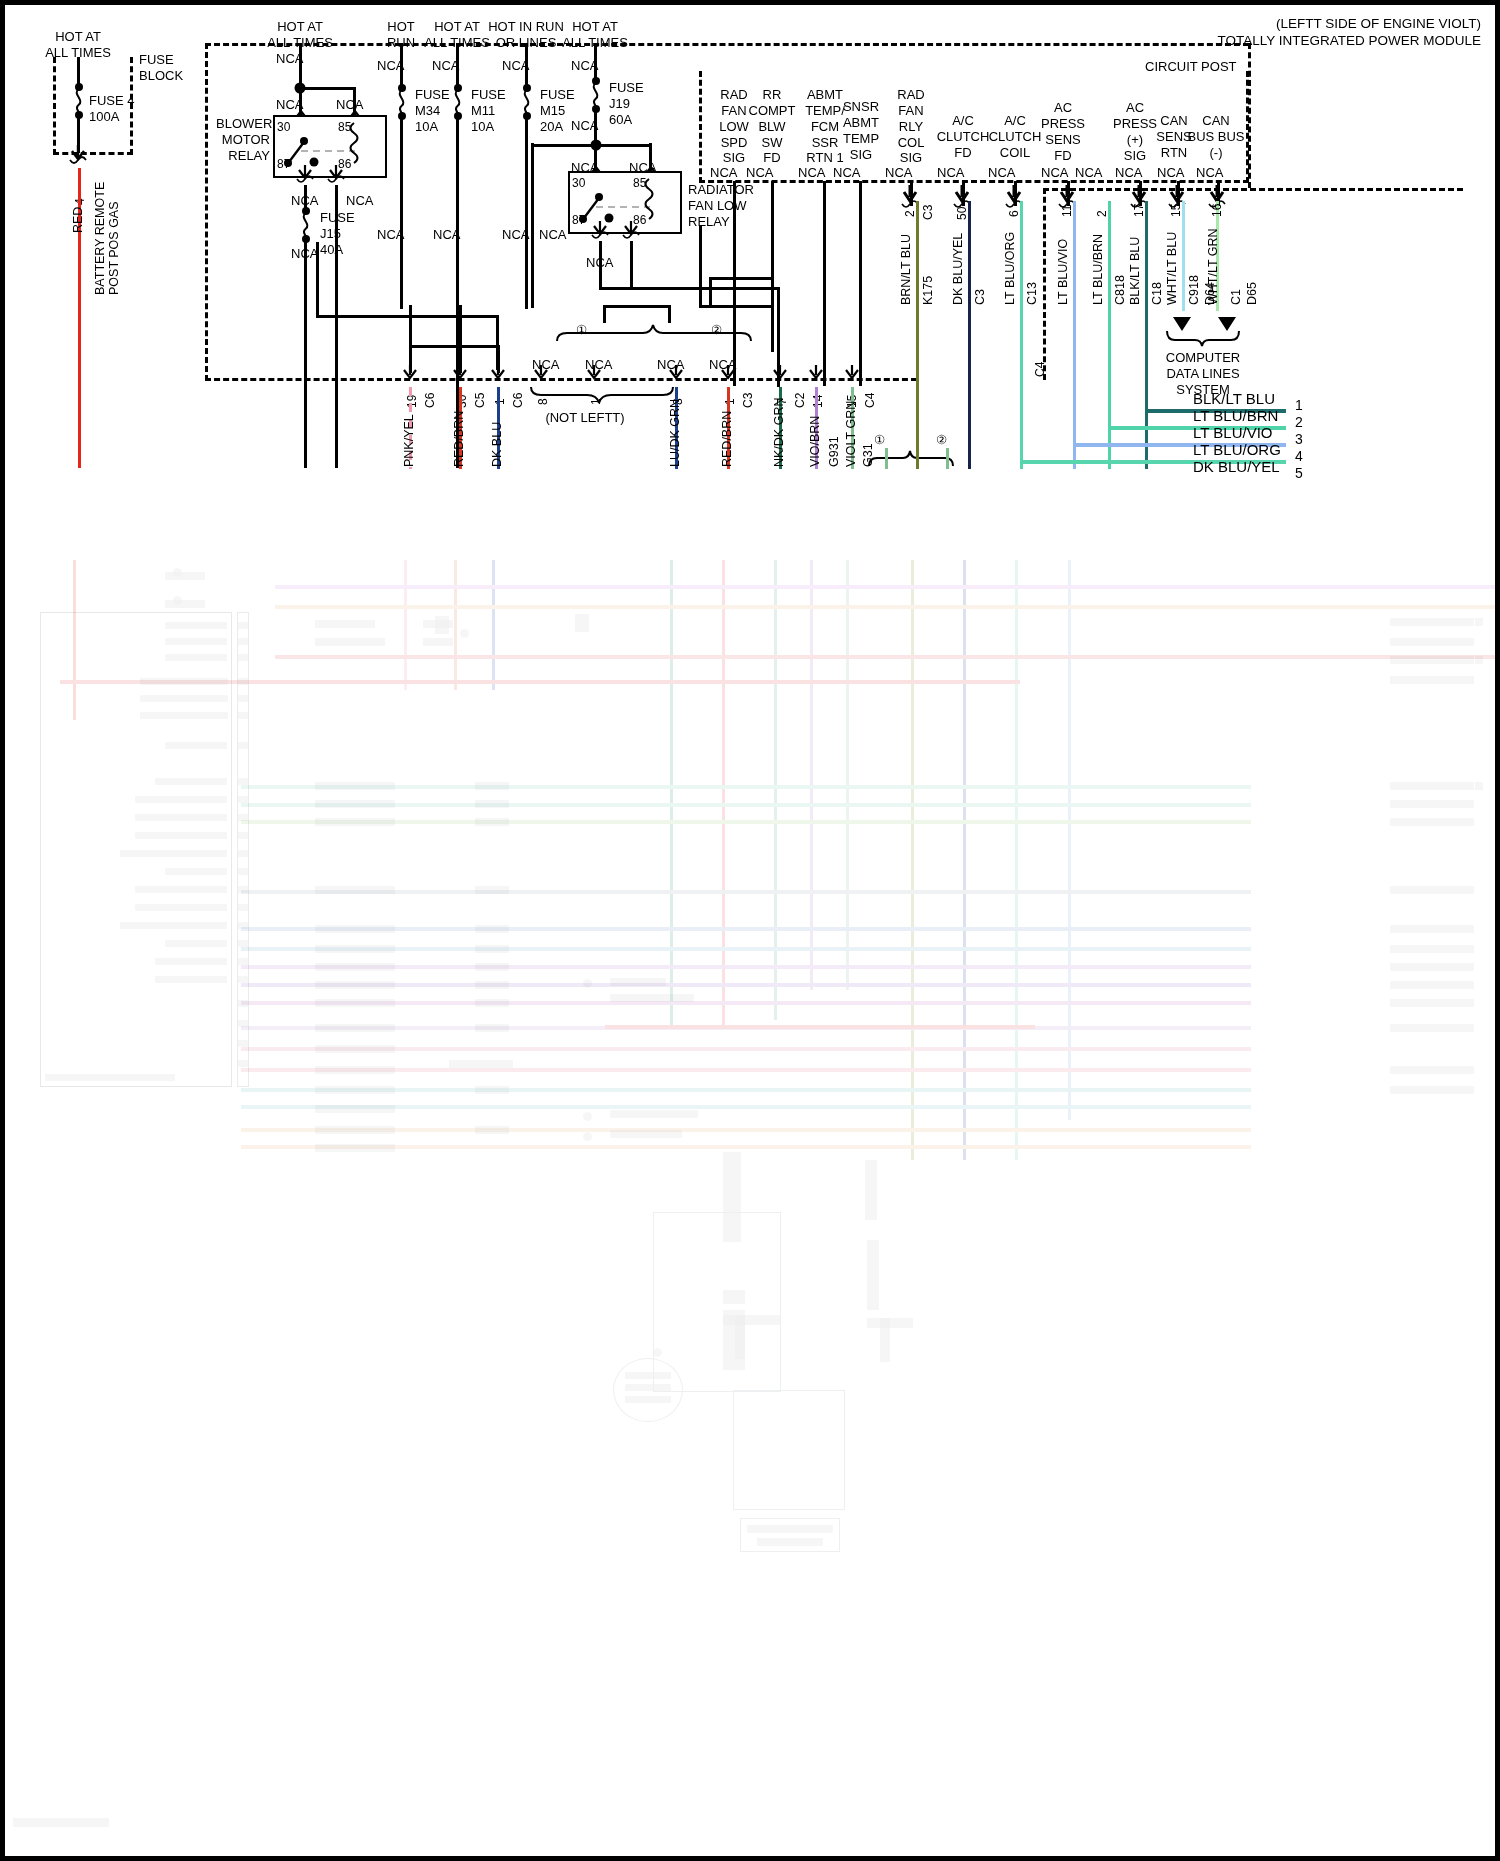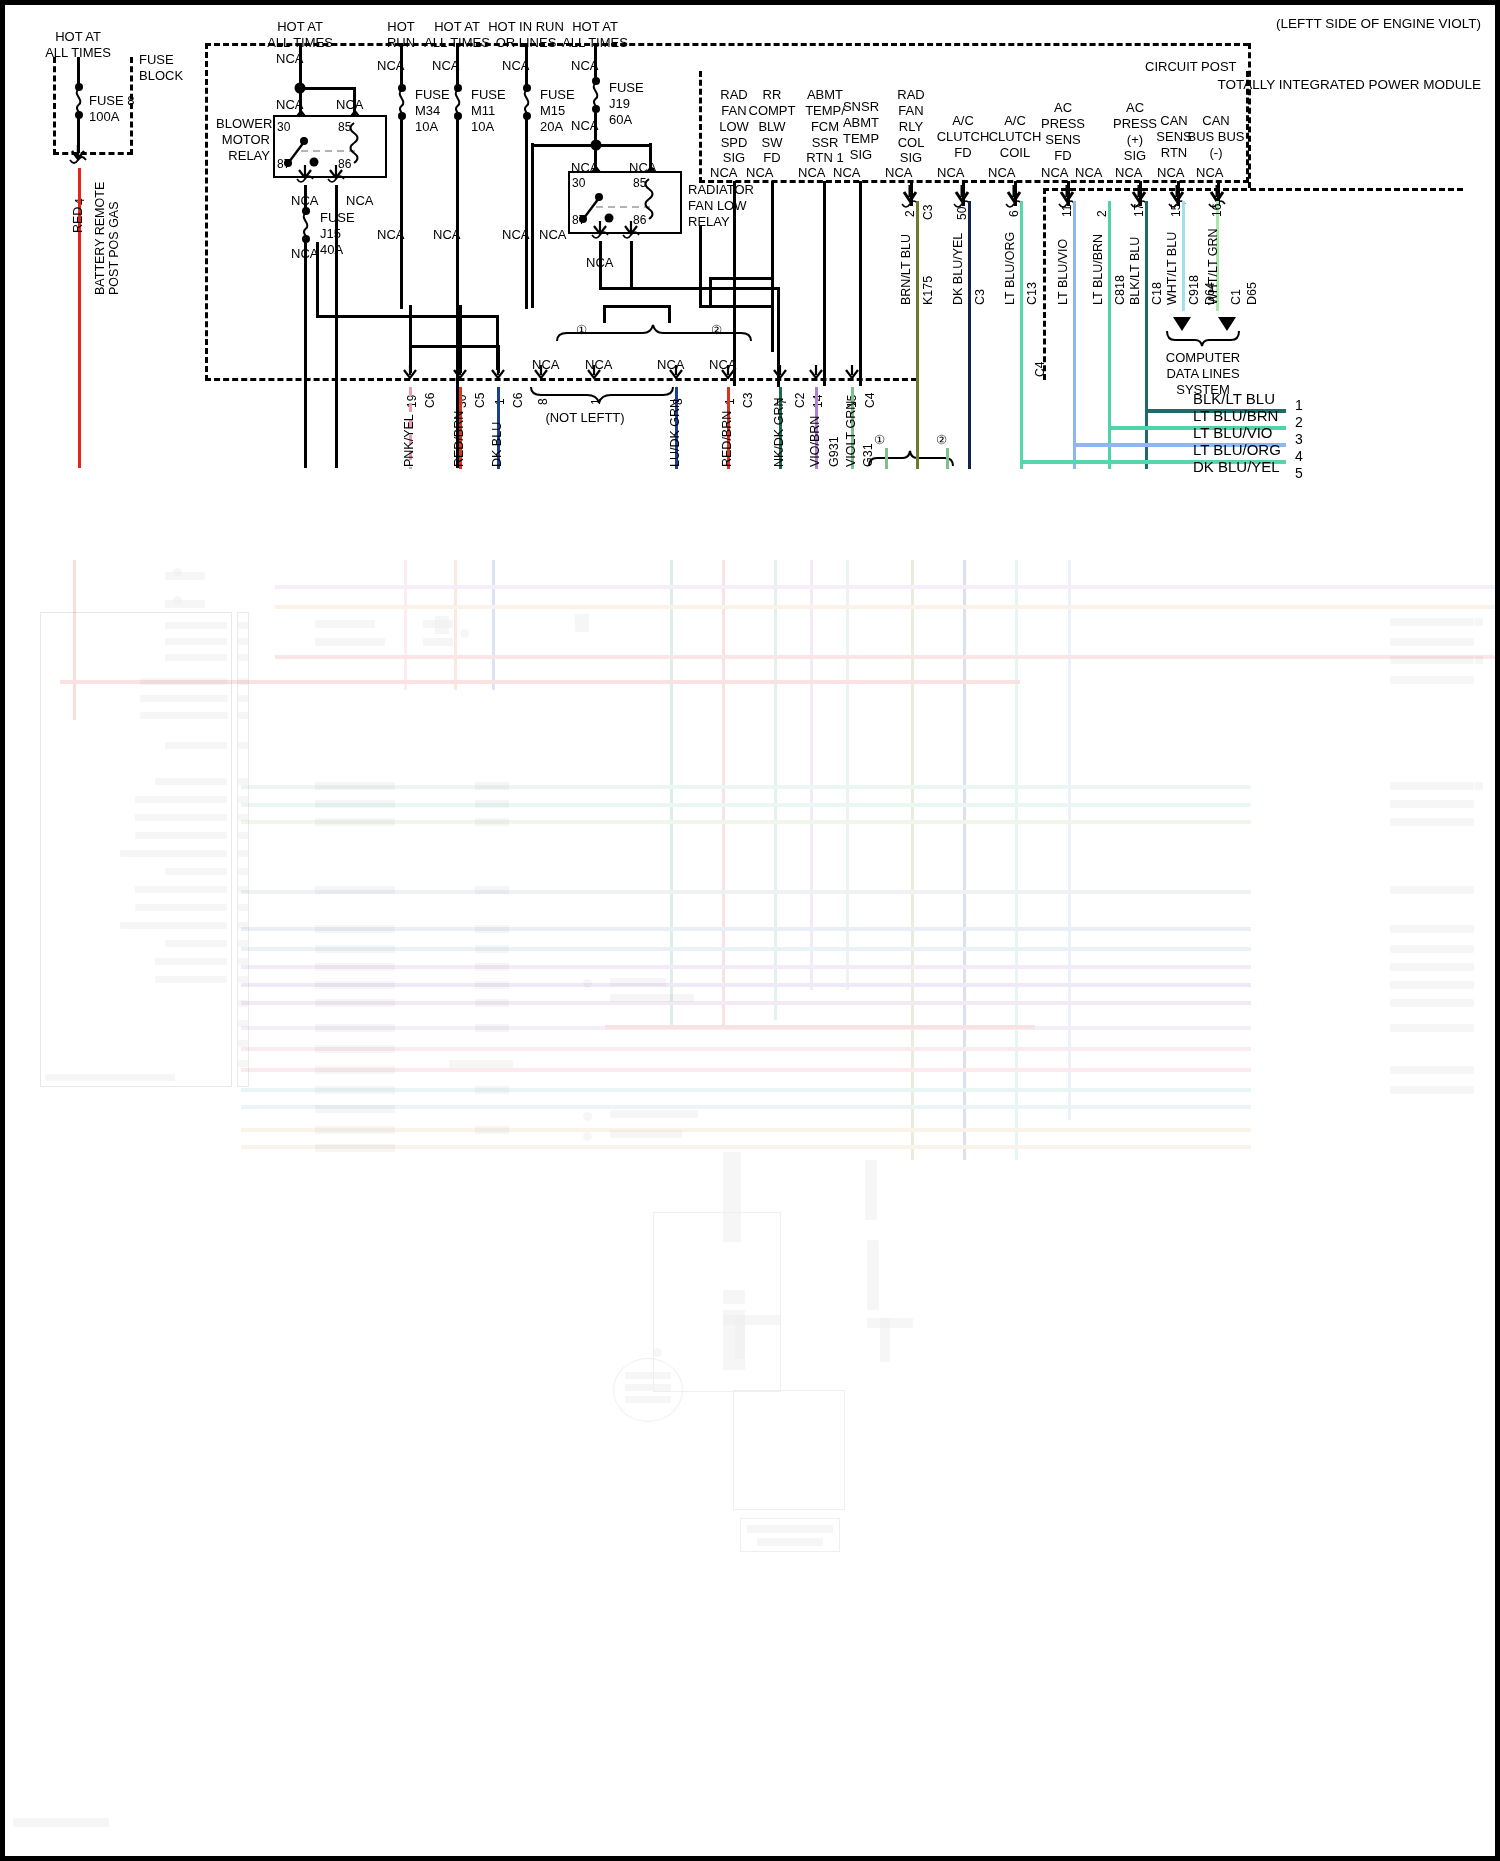--- a/index.html
+++ b/index.html
@@ -46,35 +46,35 @@
   .fbox{position:absolute;border:1px solid #b9bec4;box-sizing:border-box;}
 </style>
 </head>
 <body>
 
 <div id="page">
 
   <div id="schematic">
 
     <div class="t" style="right:14px;top:11px;text-align:right;font-size:13.5px;">(LEFTT SIDE OF ENGINE VIOLT)</div>
-    <div class="t" style="right:14px;top:28px;text-align:right;font-size:13.5px;margin-top:44px;">TOTALLY INTEGRATED POWER MODULE</div>
+    <div class="t" style="right:14px;top:28px;text-align:right;font-size:13.5px;">TOTALLY INTEGRATED POWER MODULE</div>
 
     <div class="t c" style="left:73px;top:24px;text-align:center;font-size:13px;">HOT AT
 ALL TIMES</div>
 
     <div class="dashbox" style="left:48px;top:52px;width:80px;height:98px;border-top:none;"></div>
     <div class="t" style="left:134px;top:47px;font-size:13px;">FUSE
 BLOCK</div>
     <div class="wire v" style="left:72px;top:52px;height:28px;"></div>
     <div class="dot" style="left:73.5px;top:82px;width:8px;height:8px;"></div>
     <svg style="left:65px;top:84px;" width="20" height="24">
       <path d="M8.5 0 C 2 5, 15 11, 8.5 16 C 4 20, 10 22, 8.5 24" stroke="#000" stroke-width="2" fill="none"></path>
     </svg>
     <div class="dot" style="left:73.5px;top:110px;width:8px;height:8px;"></div>
-    <div class="t" style="left:84px;top:88px;font-size:13px;">FUSE 8
+    <div class="t" style="left:84px;top:88px;font-size:13px;">FUSE 4
 100A</div>
     <div class="wire v" style="left:72px;top:113px;height:35px;"></div>
     <svg style="left:63px;top:140px;" width="20" height="22">
       <path d="M10 0 L10 12 M4 6 L10 14 L16 6" stroke="#000" stroke-width="2.4" fill="none"></path>
       <path d="M2 15 q4 6 8 0 q4 -6 8 0" stroke="#000" stroke-width="1.8" fill="none"></path>
     </svg>
     <div class="vert" style="left:68px;top:200px;font-size:12px;">4</div>
     <div class="cwire" style="left:73px;top:163px;height:300px;background:#e8231a;"></div>
     <div class="vert" style="left:66px;top:228px;font-size:12.5px;">RED</div>
     <div class="vert" style="left:88px;top:290px;font-size:12.5px;">BATTERY REMOTE</div>

